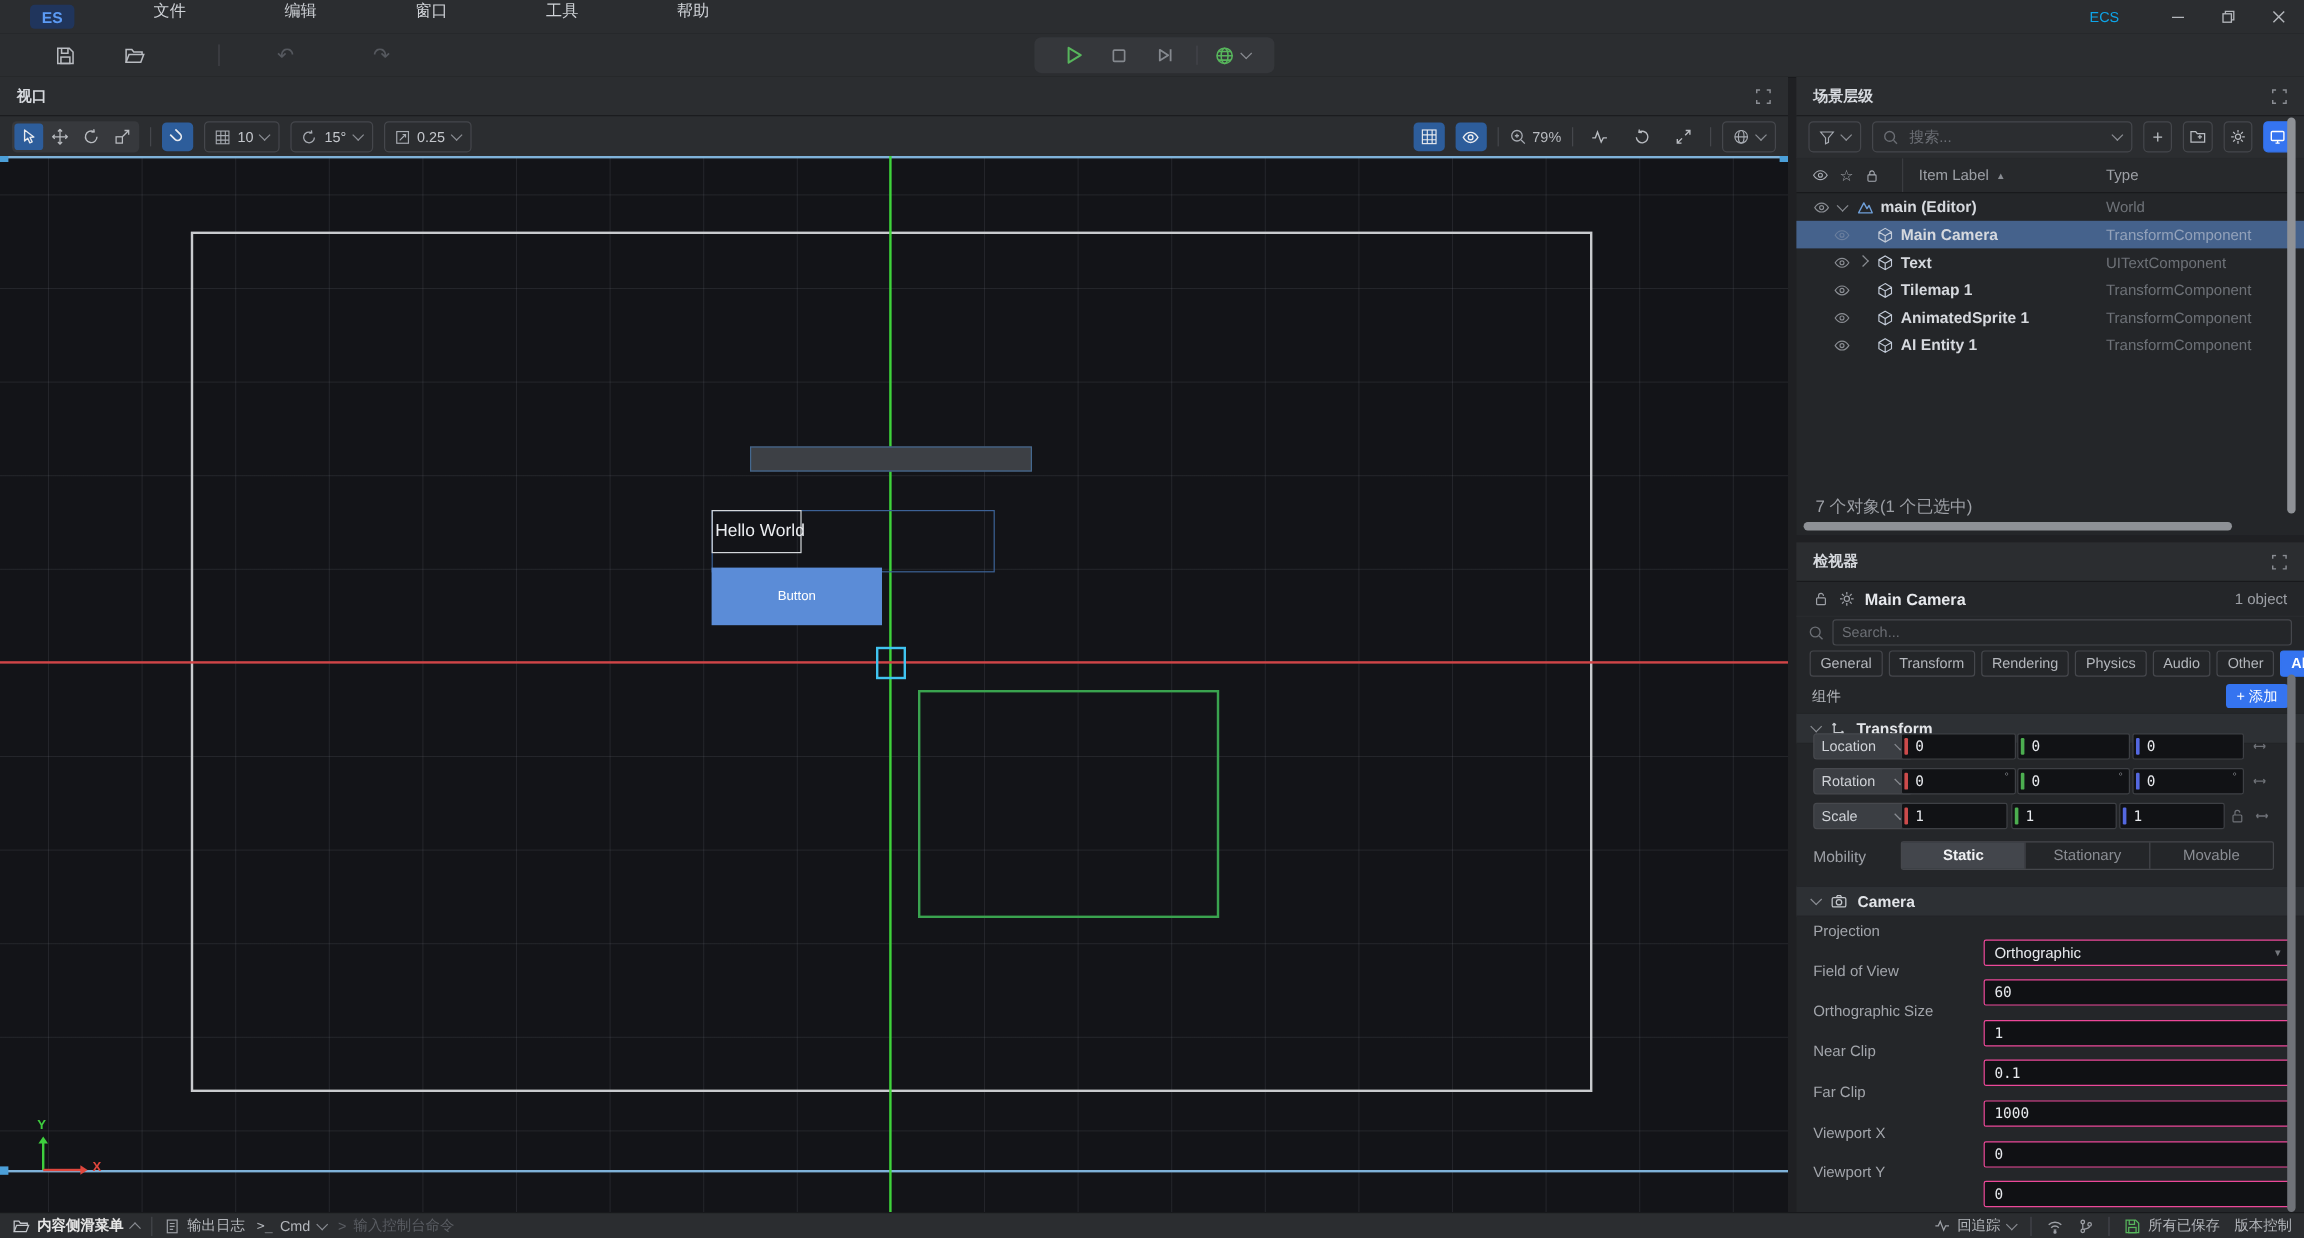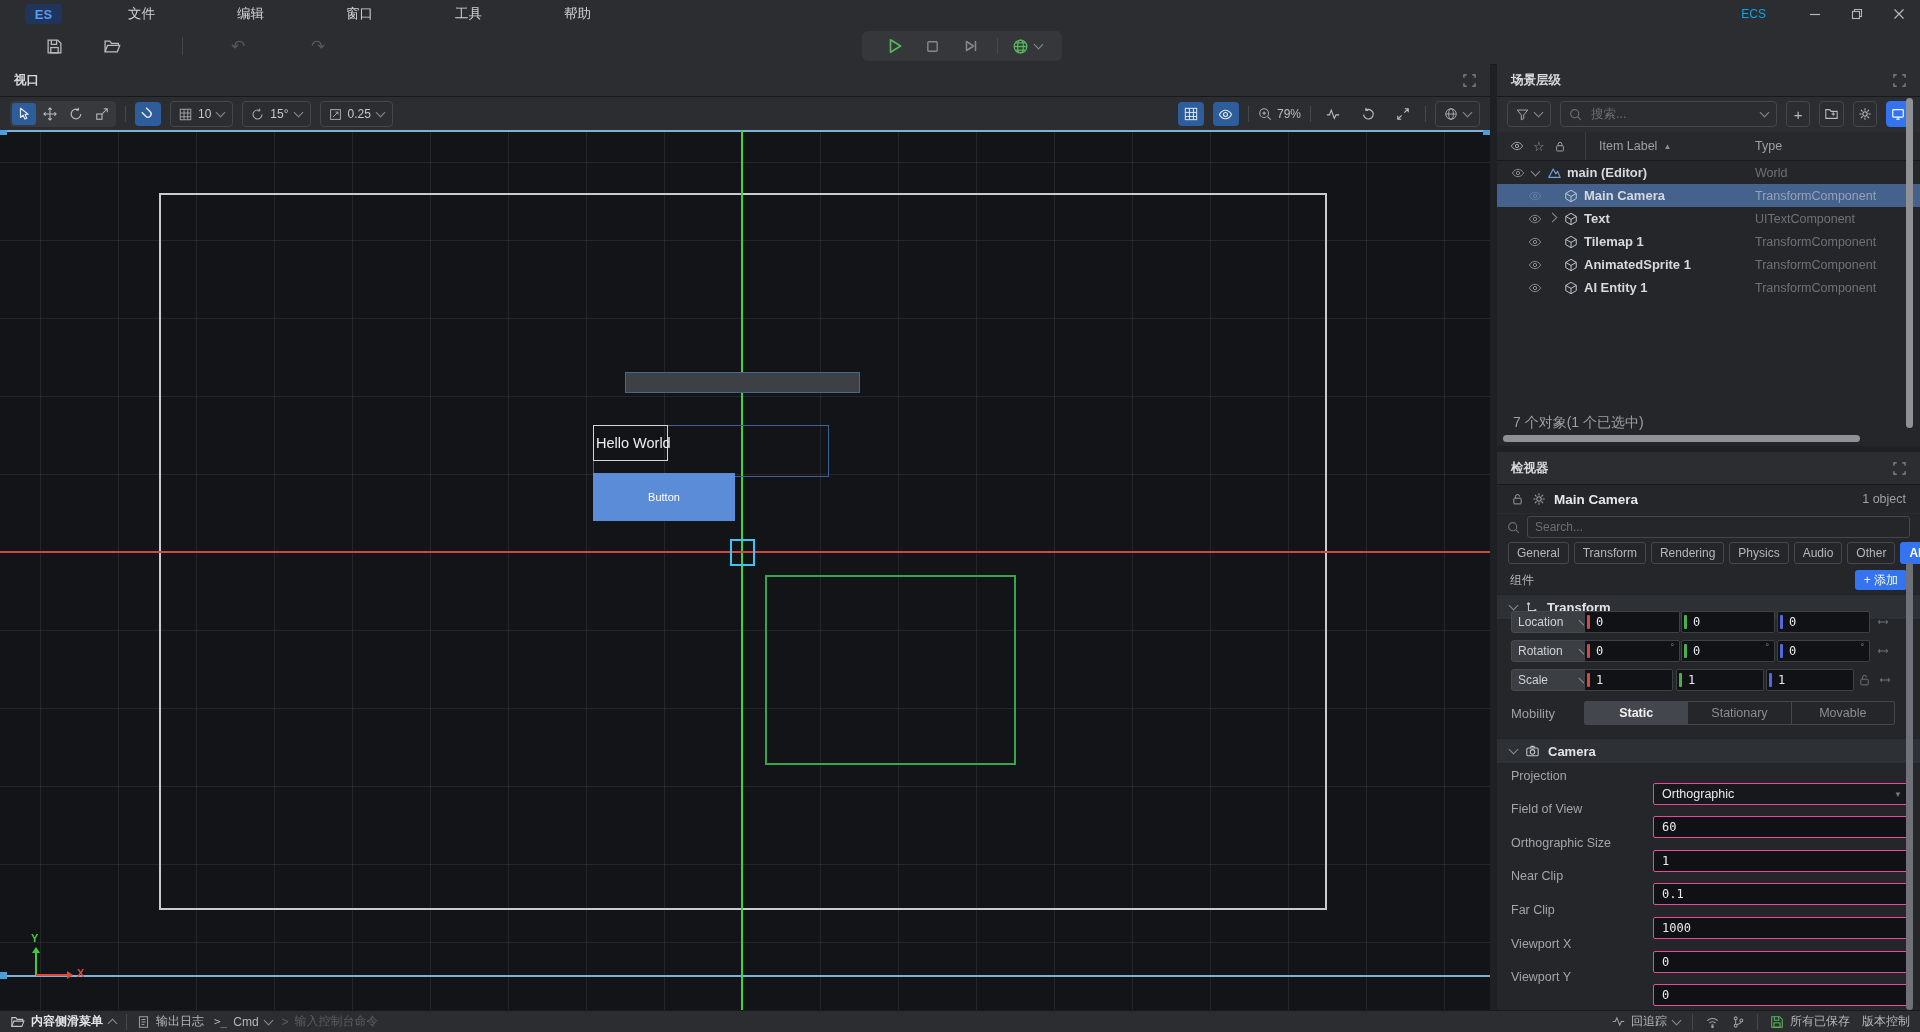--- a/index.html
+++ b/index.html
@@ -10,21 +10,21 @@
   .ico svg{display:block;}
   .chev{display:inline-block;width:6px;height:6px;border-right:1.4px solid #8a8d93;border-bottom:1.4px solid #8a8d93;transform:rotate(45deg);margin-top:-3px;}
   .chev.right{transform:rotate(-45deg);}
   .chev.up{transform:rotate(225deg);margin-top:3px;}
   .vdiv{width:1px;height:16px;background:#45474c;flex:none;}
 
   
   .menubar{position:absolute;left:0;top:0;width:100%;height:28px;background:#2b2d30;border-bottom:1px solid #1a1b1e;}
   .app-badge{position:absolute;left:25px;top:4px;width:37px;height:20px;background:#20355c;color:#5c9bf5;
              font-weight:bold;font-size:13px;border-radius:4px;display:flex;align-items:center;justify-content:center;}
-  .menu-items{position:absolute;left:128px;top:0;height:28px;display:flex;align-items:center;gap:82px;}
+  .menu-items{position:absolute;left:128px;top:0;height:28px;display:flex;align-items:flex-start;gap:82px;}
   .menu-item{color:#cfd2d7;font-size:13.5px;cursor:default;}
   .win-right{position:absolute;right:0;top:0;height:28px;display:flex;align-items:center;}
   .ws-label{color:#0ea5e9;font-size:12px;margin-right:28px;}
   .win-btn{width:42px;height:28px;display:flex;align-items:center;justify-content:center;color:#b4b7bc;}
 
   
   .toolbar{position:absolute;left:0;top:28px;width:100%;height:36px;background:#2b2d30;border-bottom:1px solid #191a1d;}
   .tb{position:absolute;top:6px;width:24px;height:24px;display:flex;align-items:center;justify-content:center;border-radius:4px;}
   .tb.dim{color:#55585e;}
   .tb-div{position:absolute;top:9px;width:1px;height:18px;background:#44464b;}

